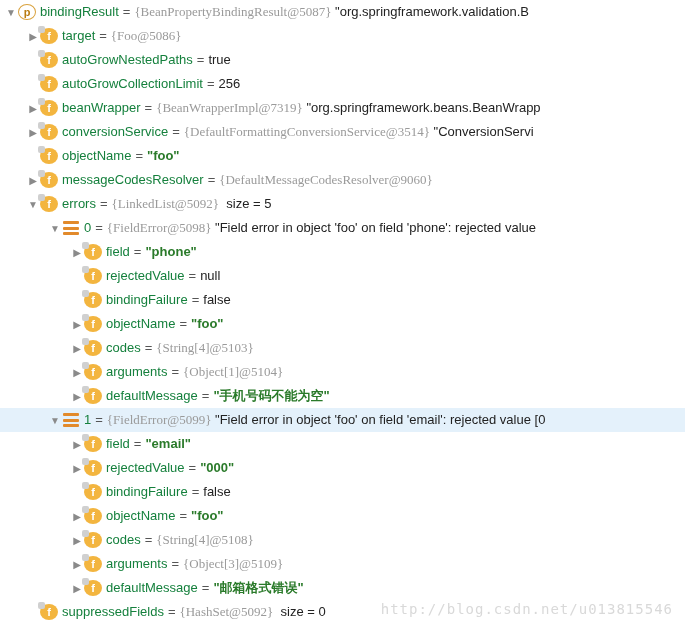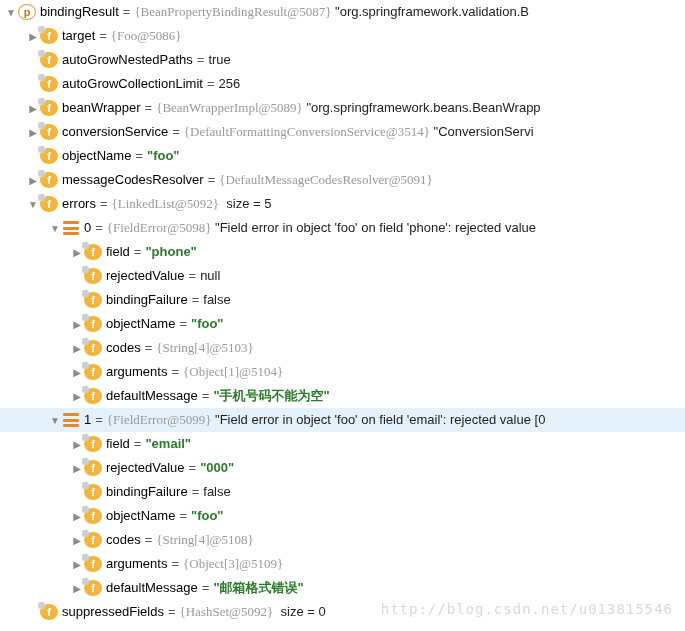--- a/index.html
+++ b/index.html
@@ -64,21 +64,21 @@
     border-radius: 2px;
   }
   .ico-list {
     width: 16px; height: 14px;
     display: flex; flex-direction: column;
     justify-content: space-between;
   }
   .ico-list span {
     height: 3px; background: #e28a2b; border-radius: 1px;
   }
-  .name { color: #000000; }
+  .name { color: #15803d; }
   .eq { color: #555; margin: 0 4px; }
   .gray { color: #9a9a9a; font-family: Liberation Serif, serif; }
   .black { color: #222; }
   .val-green { color: #2a7a2a; font-weight: bold; }
   .watermark {
     position: absolute;
     right: 12px;
     bottom: 8px;
     color: #d9d9d9;
     font-size: 14px;
@@ -127,21 +127,21 @@
   <span class="eq">=</span>
   <span class="black">256</span>
 </div>
 
 <div class="row">
   <span class="indent" style="width:22px"></span>
   <span class="arrow">▶</span>
   <span class="ico ico-f">f</span>
   <span class="name">beanWrapper</span>
   <span class="eq">=</span>
-  <span class="gray">{BeanWrapperImpl@5089}</span>
+  <span class="gray">{BeanWrapperImpl@7319}</span>
   <span>&nbsp;</span>
   <span class="black">"org.springframework.beans.BeanWrapp</span>
 </div>
 
 <div class="row">
   <span class="indent" style="width:22px"></span>
   <span class="arrow">▶</span>
   <span class="ico ico-f">f</span>
   <span class="name">conversionService</span>
   <span class="eq">=</span>
@@ -158,21 +158,21 @@
   <span class="eq">=</span>
   <span class="val-green">"foo"</span>
 </div>
 
 <div class="row">
   <span class="indent" style="width:22px"></span>
   <span class="arrow">▶</span>
   <span class="ico ico-f">f</span>
   <span class="name">messageCodesResolver</span>
   <span class="eq">=</span>
-  <span class="gray">{DefaultMessageCodesResolver@5091}</span>
+  <span class="gray">{DefaultMessageCodesResolver@9060}</span>
 </div>
 
 <div class="row">
   <span class="indent" style="width:22px"></span>
   <span class="arrow">▼</span>
   <span class="ico ico-f">f</span>
   <span class="name">errors</span>
   <span class="eq">=</span>
   <span class="gray">{LinkedList@5092}</span>
   <span>&nbsp;&nbsp;</span>

